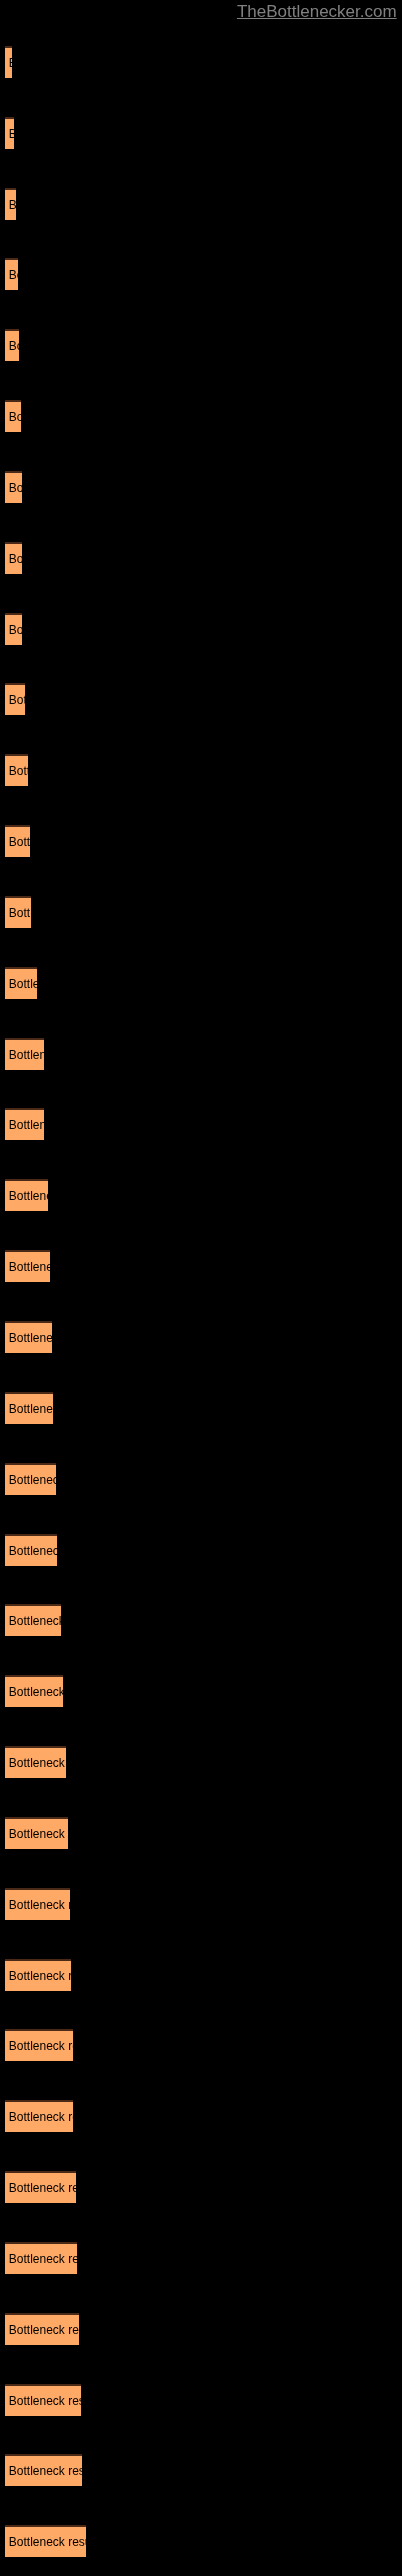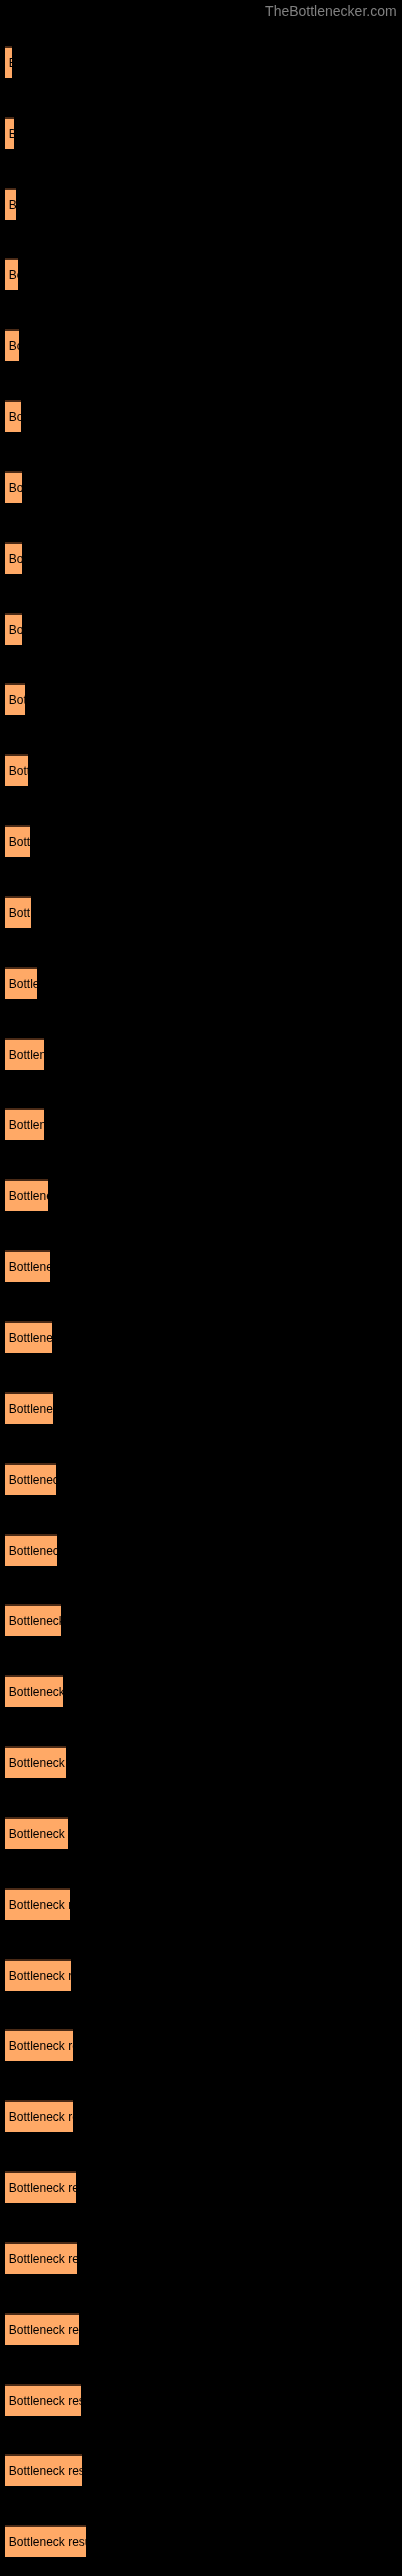--- a/index.html
+++ b/index.html
@@ -21,25 +21,26 @@
     width: 403px;
     height: 2576px;
     background: #000000;
   }
   .watermark {
     position: absolute;
     right: 6.4px;
     top: 0.8px;
     color: #808080;
     font-family: "Liberation Sans", sans-serif;
-    font-size: 14px;
+    font-size: 17px;
     line-height: 21px;
     letter-spacing: 0px;
     white-space: nowrap;
     font-weight: 400;
+    text-decoration: underline;
   }
   .bars-layer {
     position: absolute;
     left: 0;
     top: 0;
     width: 403px;
     height: 2576px;
   }
   .bar-row {
     position: absolute;

